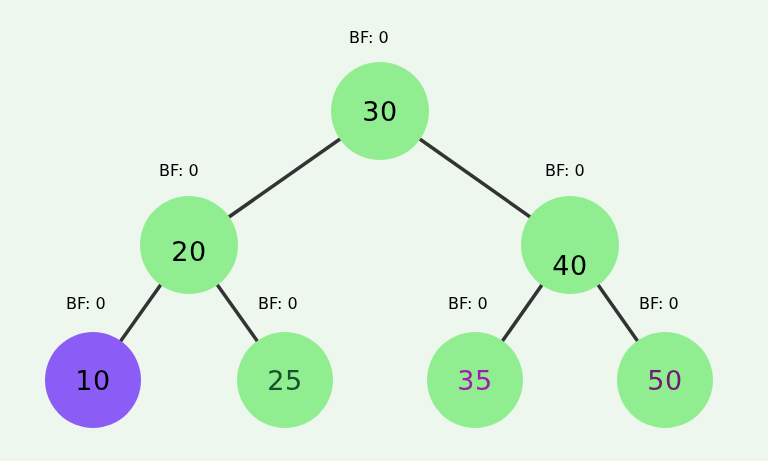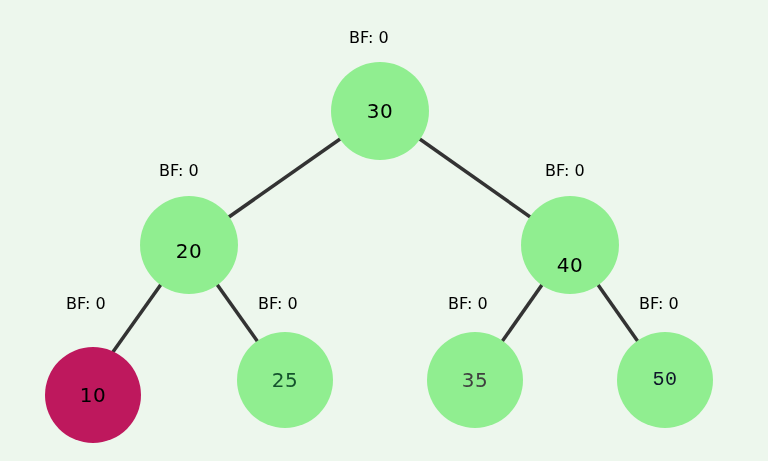--- a/index.html
+++ b/index.html
@@ -32,21 +32,21 @@
     z-index: 2;
     border-radius: 50%;
     background: #90ee90;
     display: flex;
     align-items: center;
     justify-content: center;
     box-sizing: border-box;
   }
   .node-label {
     color: #000000;
-    font-size: 20px;
+    font-size: 27px;
     line-height: 1;
     letter-spacing: 0.5px;
     user-select: none;
   }
   .bf-label {
     position: absolute;
     z-index: 3;
     color: #000000;
     font-size: 16px;
     line-height: 1;
@@ -71,31 +71,31 @@
   <div id="node-layer">
       <div class="node" style="left: 331px; top: 62px; width: 98px; height: 98px; background: rgb(144, 238, 144);">
         <span class="node-label" style="color: rgb(0, 0, 0);">30</span>
       </div>
       <div class="node" style="left: 140px; top: 196px; width: 98px; height: 98px; background: rgb(144, 238, 144);">
         <span class="node-label" style="color: rgb(0, 0, 0); margin-top: 12px;">20</span>
       </div>
       <div class="node" style="left: 521px; top: 196px; width: 98px; height: 98px; background: rgb(144, 238, 144);">
         <span class="node-label" style="color: #000000; margin-top: 40px;">40</span>
       </div>
-      <div class="node" style="left: 45px; top: 347px; width: 96px; height: 96px; background: #be185d;">
+      <div class="node" style="left: 45px; top: 332px; width: 96px; height: 96px; background: #8b5cf6;">
         <span class="node-label" style="color: rgb(0, 0, 0);">10</span>
       </div>
       <div class="node" style="left: 237px; top: 332px; width: 96px; height: 96px; background: rgb(144, 238, 144);">
         <span class="node-label" style="color: #14532d;">25</span>
       </div>
       <div class="node" style="left: 427px; top: 332px; width: 96px; height: 96px; background: rgb(144, 238, 144);">
-        <span class="node-label" style="color: #404040;">35</span>
+        <span class="node-label" style="color: #a21caf;">35</span>
       </div>
       <div class="node" style="left: 617px; top: 332px; width: 96px; height: 96px; background: rgb(144, 238, 144);">
-        <span class="node-label" style="color: #0f172a; font-family: Liberation Mono, monospace;">50</span>
+        <span class="node-label" style="color: #701a75;">50</span>
       </div>
     </div>
 
   <div id="bf-layer">
       <div class="bf-label" style="left: 349px; top: 30px; color: rgb(0, 0, 0);">BF: 0</div>
       <div class="bf-label" style="left: 159px; top: 163px; color: rgb(0, 0, 0);">BF: 0</div>
       <div class="bf-label" style="left: 545px; top: 163px; color: rgb(0, 0, 0);">BF: 0</div>
       <div class="bf-label" style="left: 66px; top: 296px; color: rgb(0, 0, 0);">BF: 0</div>
       <div class="bf-label" style="left: 258px; top: 296px; color: rgb(0, 0, 0);">BF: 0</div>
       <div class="bf-label" style="left: 448px; top: 296px; color: rgb(0, 0, 0);">BF: 0</div>

